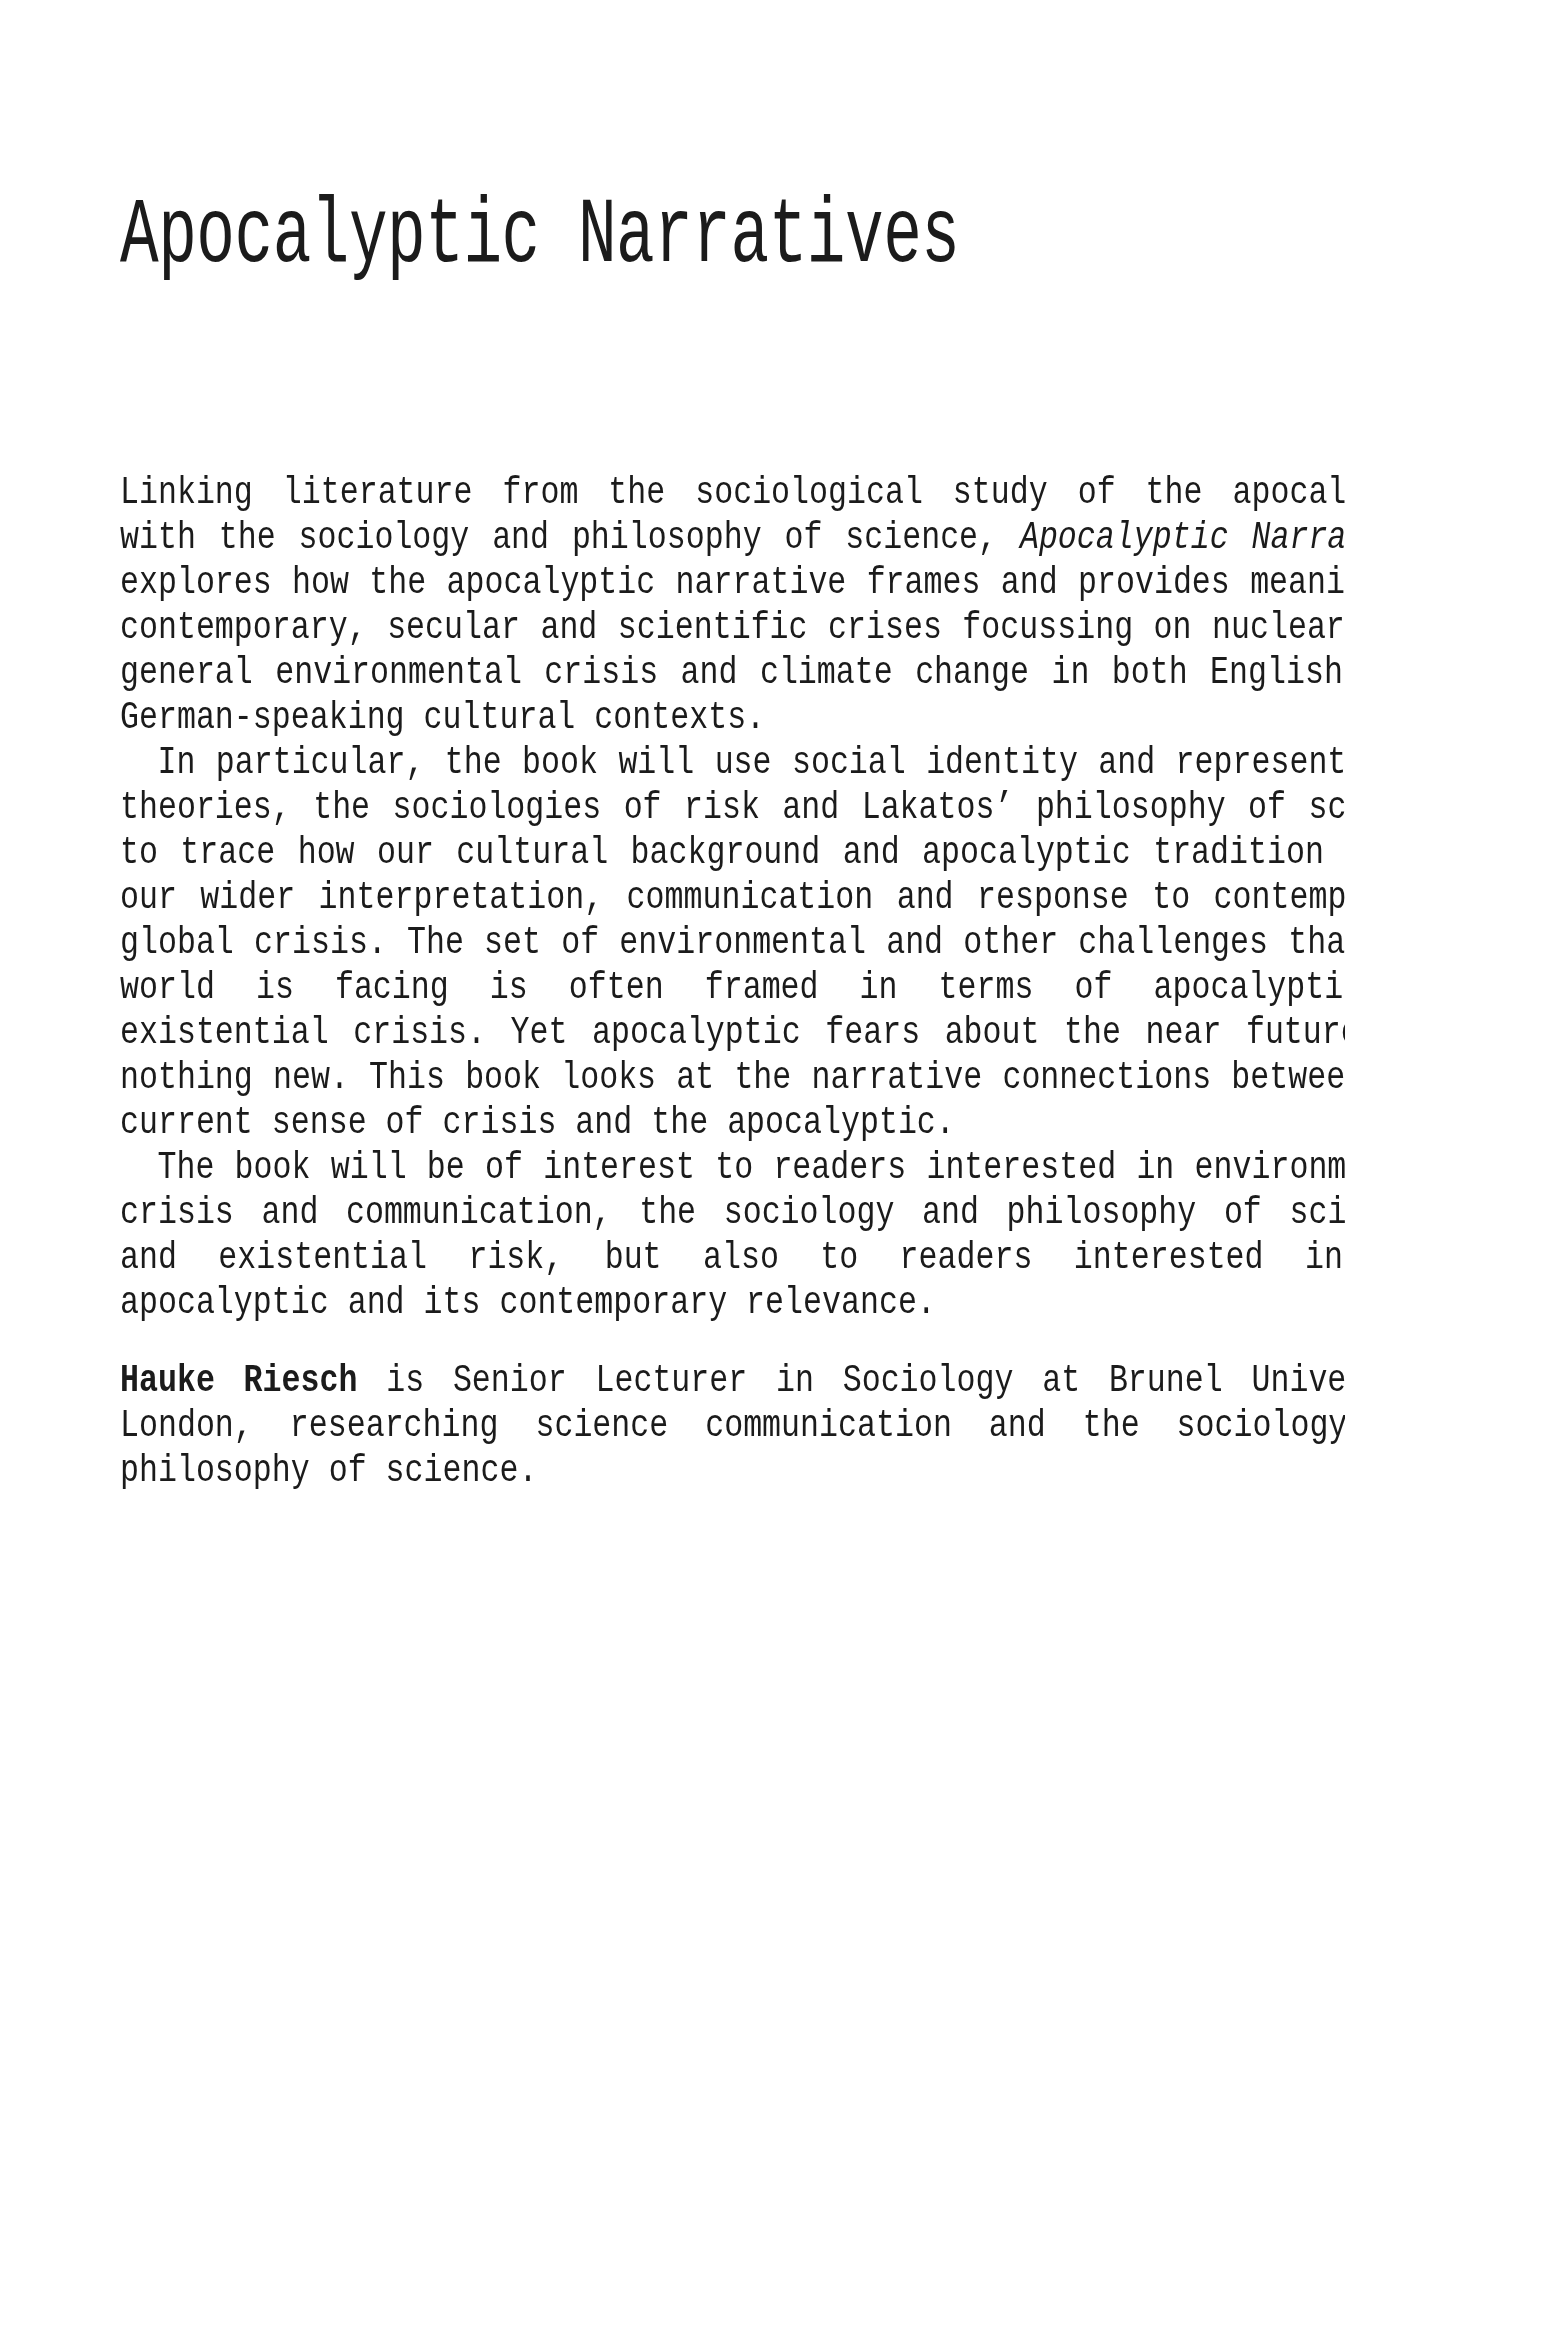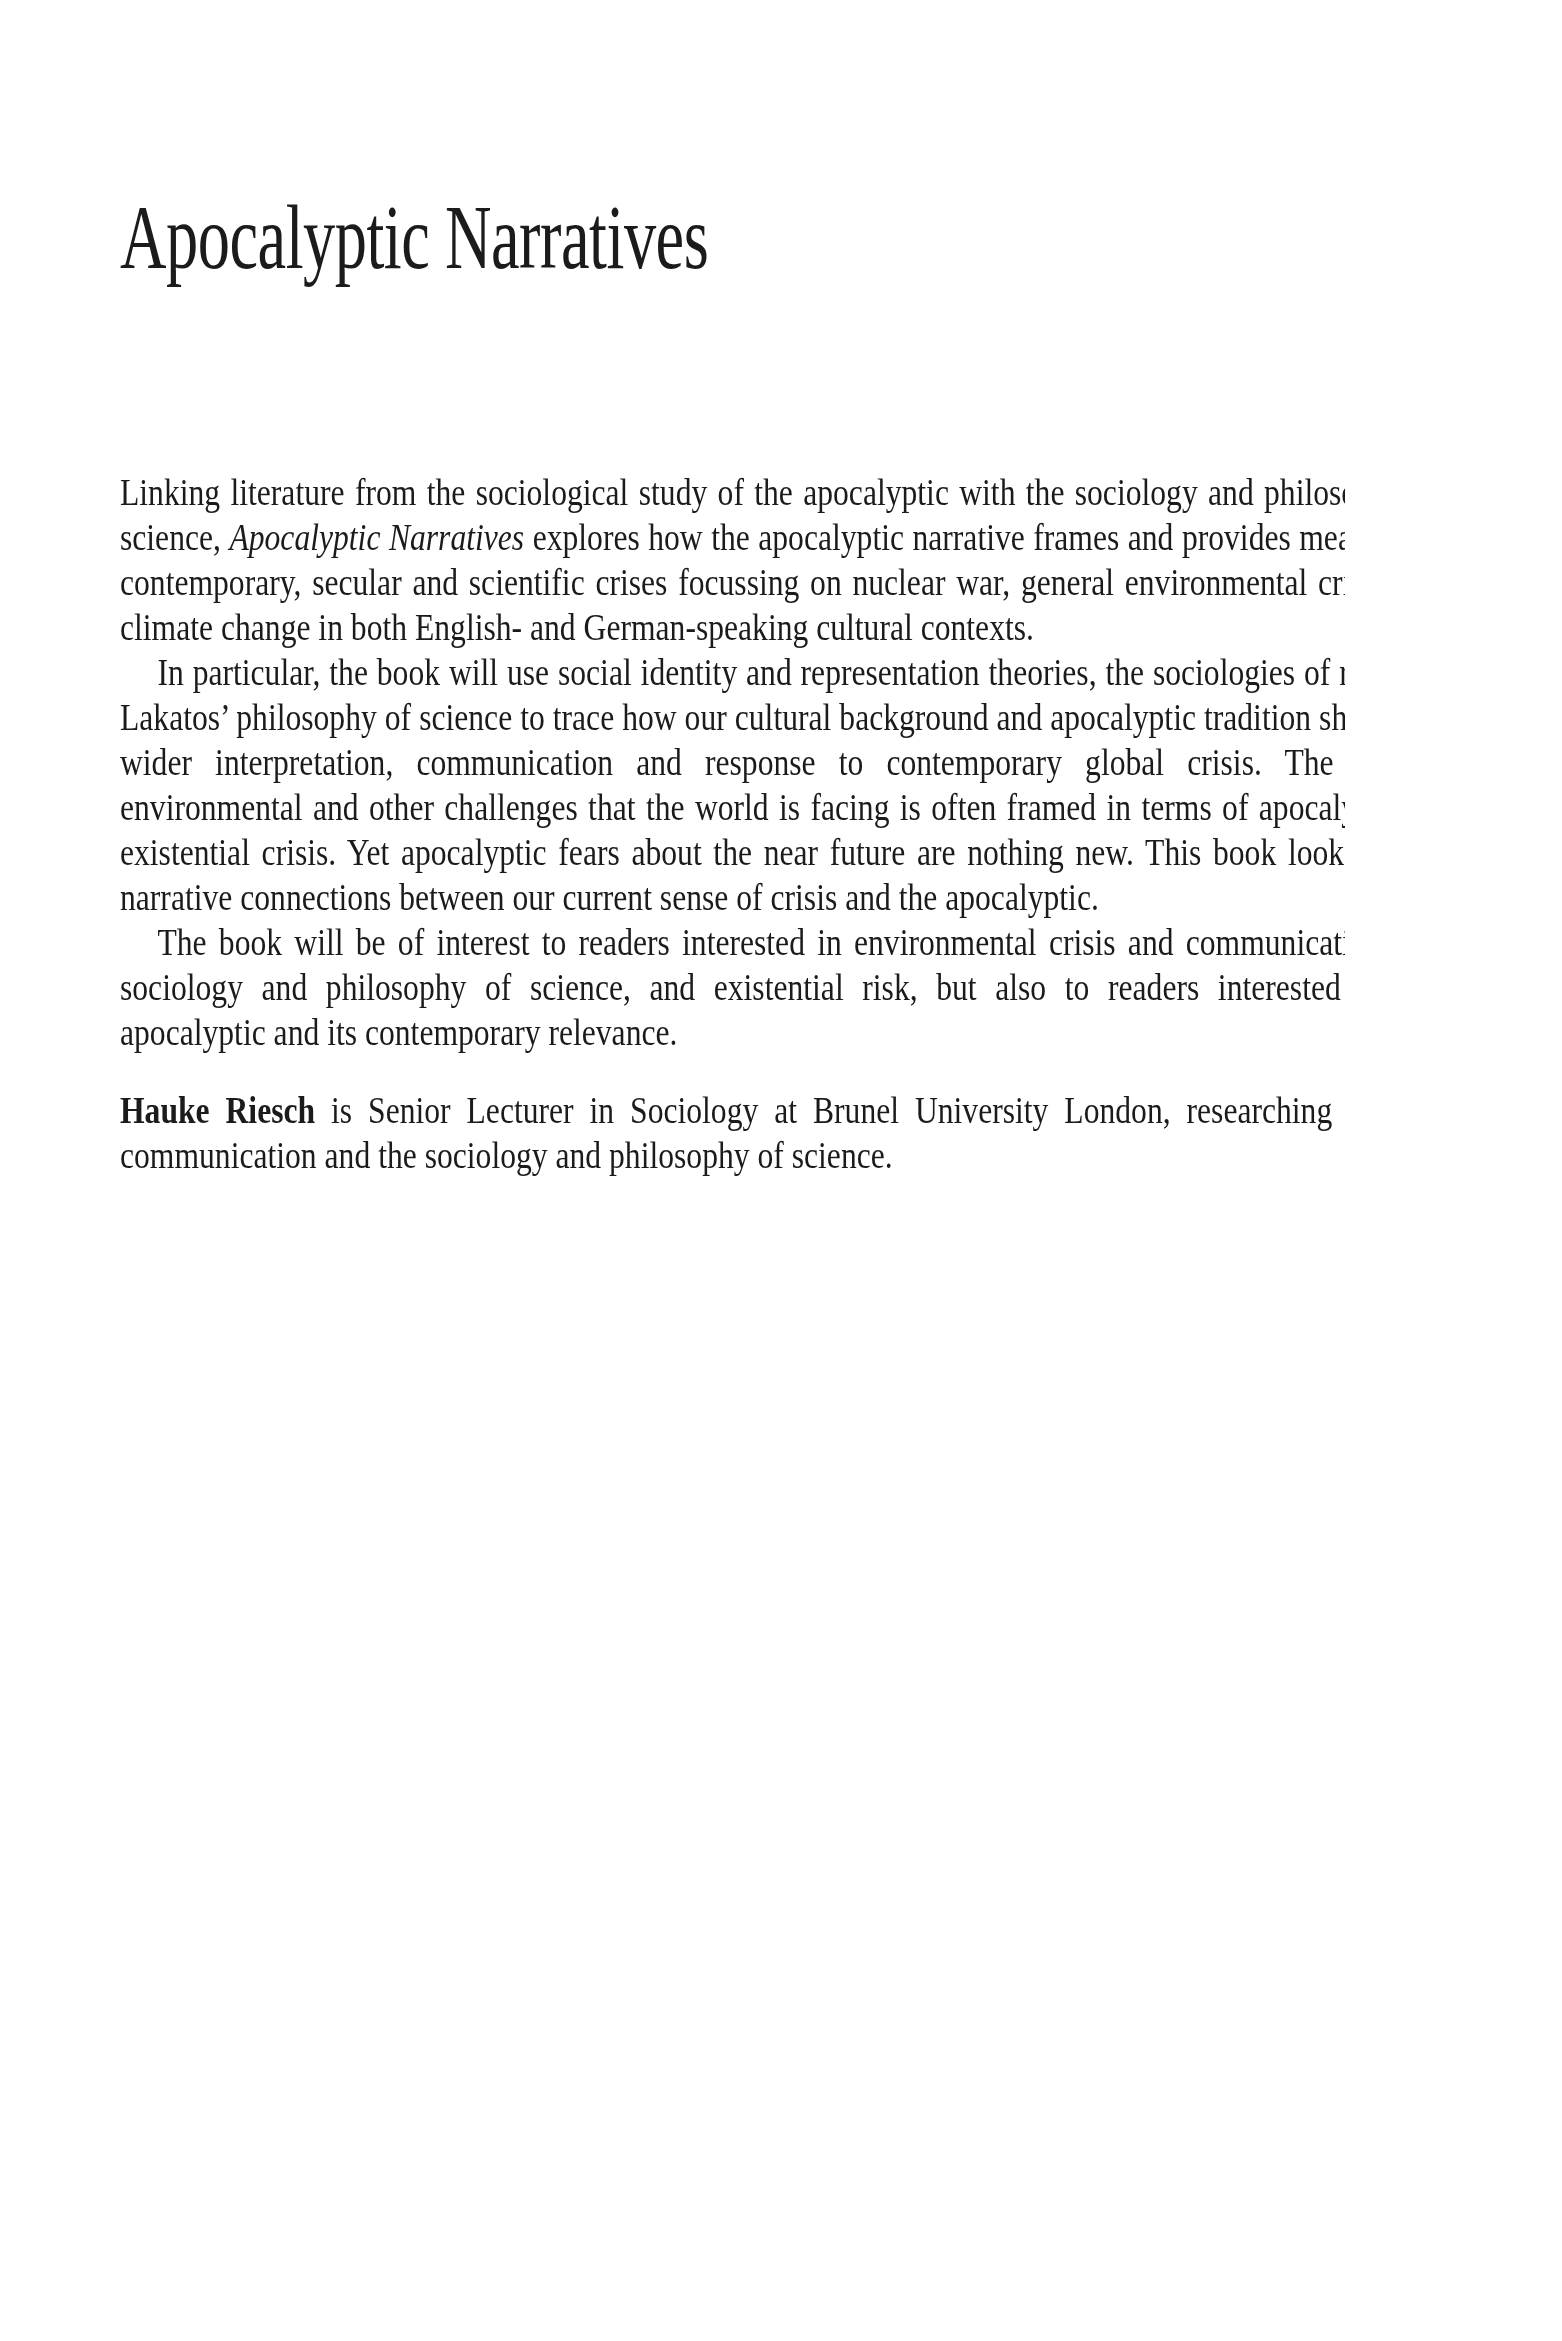--- a/index.html
+++ b/index.html
@@ -7,21 +7,21 @@
     padding: 0;
     background: #ffffff;
   }
   .page {
     position: relative;
     width: 1345px;
     height: 2342px;
     overflow: hidden;
     background: var(--bg, #ffffff);
     color: var(--fg, #1b1b1b);
-    font-family: Liberation Serif, serif;
+    font-family: Liberation Mono, monospace;
   }
   .title {
     position: absolute;
     left: 120px;
     top: 191px;
     margin: 0;
     font-size: 92px;
     font-weight: 400;
     line-height: 1;
     white-space: nowrap;

